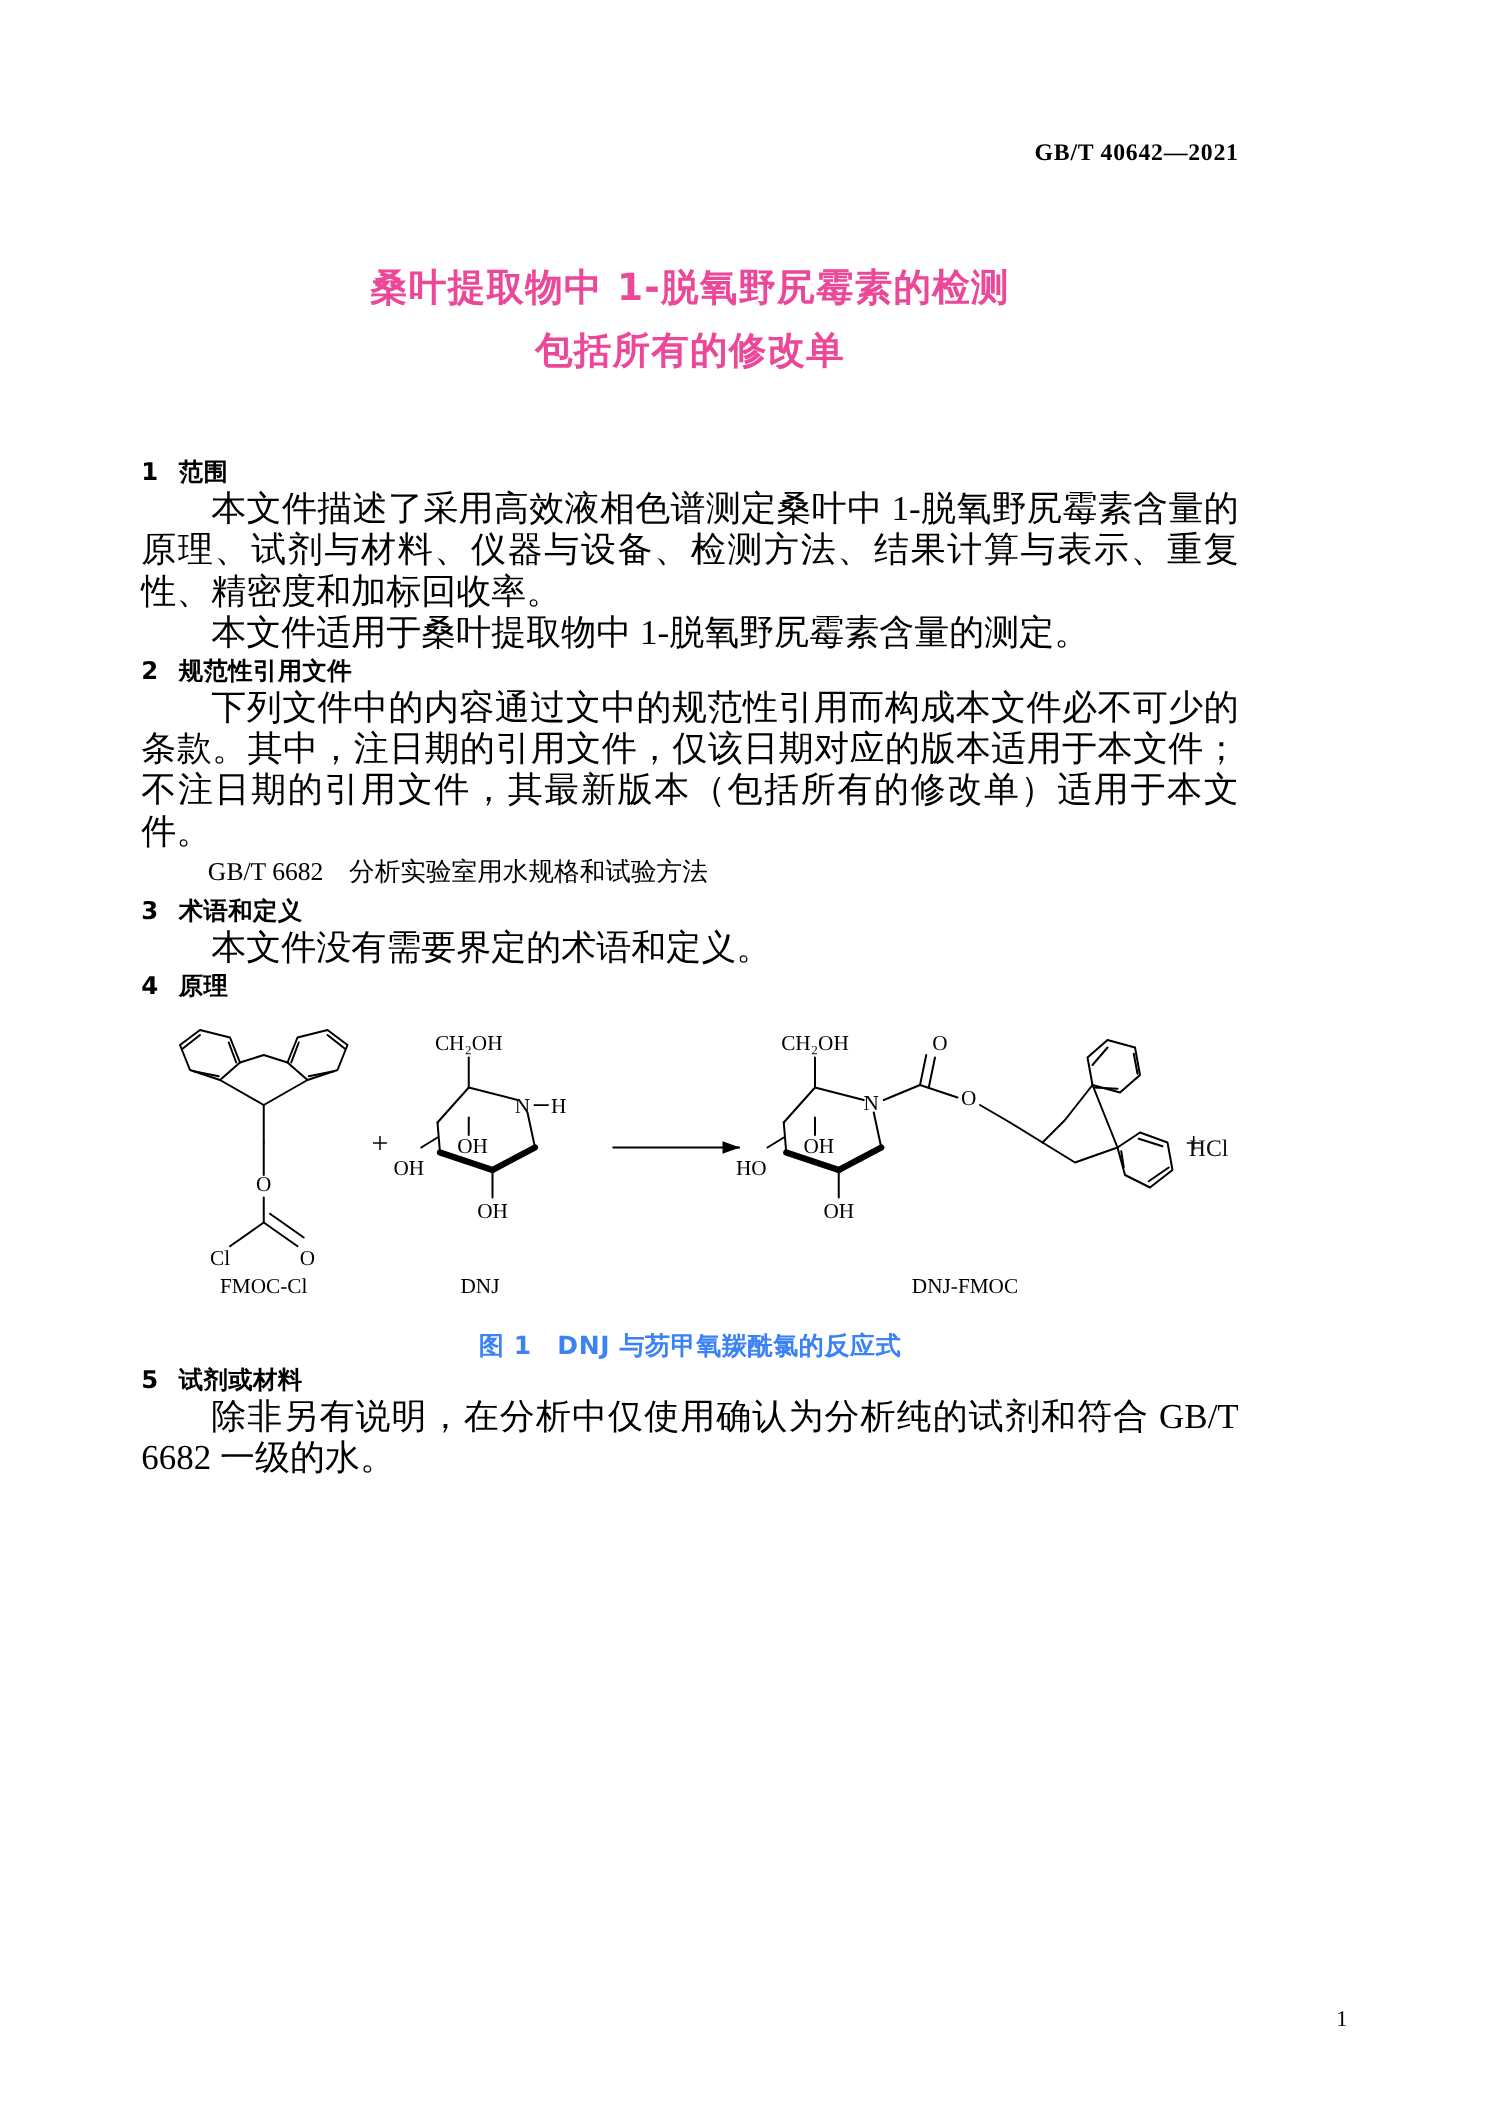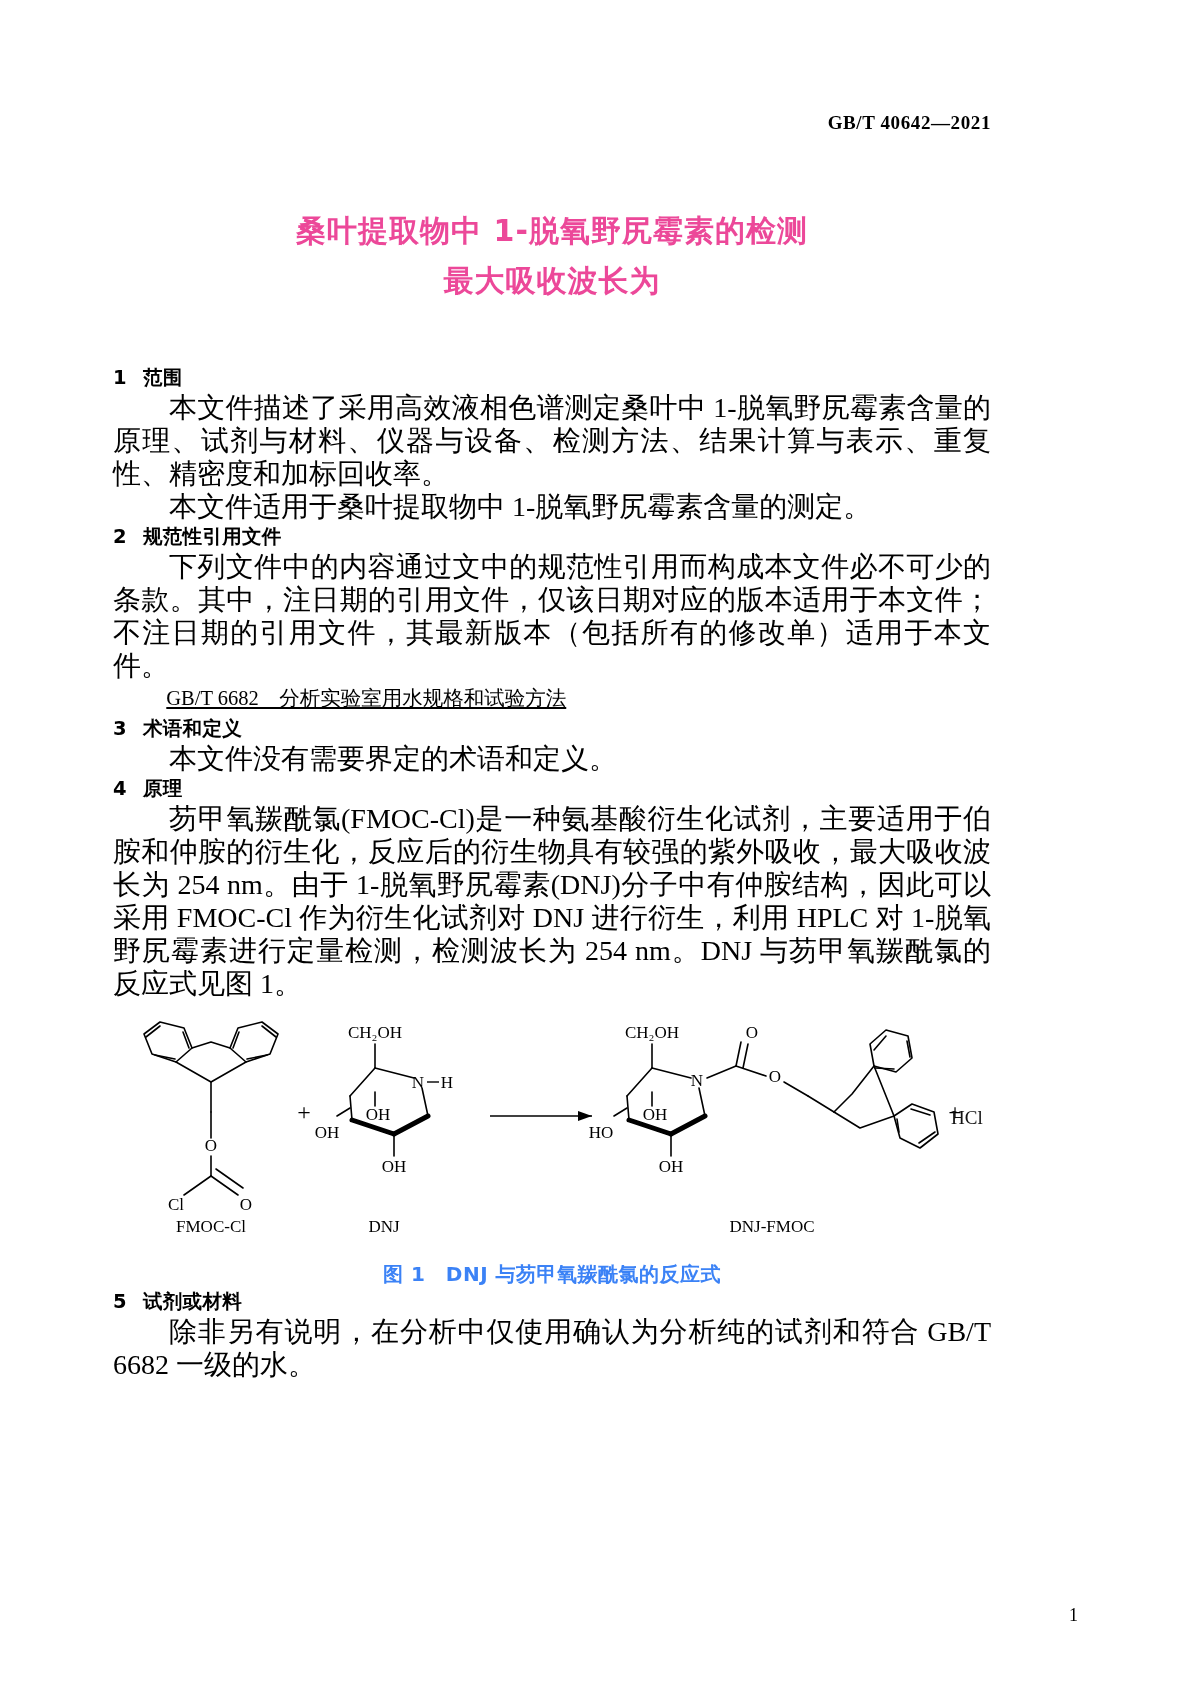--- a/index.html
+++ b/index.html
@@ -90,21 +90,20 @@
     color: #000;
   }
   p.ref {
     margin: 0;
     padding: 0;
     font-family: "Liberation Serif", "DejaVu Serif", serif;
     font-size: 20.5px;
     line-height: 33px;
     text-indent: 2.6em;
     color: #000;
-    text-decoration: underline;
   }
 
   
   .figure-block {
     margin-top: 20px;
     width: 878px;
   }
   .scheme {
     display: block;
     margin: 0 auto;
@@ -135,21 +134,21 @@
 <body>
 
 <div class="page">
 
   <div class="content">
 
     <div class="std-header">GB/T 40642—2021</div>
 
     <div class="doc-title">
       <span class="t-line">桑叶提取物中 1-脱氧野尻霉素的检测</span>
-      <span class="t-line">最大吸收波长为</span>
+      <span class="t-line">包括所有的修改单</span>
     </div>
 
     <div class="flow">
 
       <h2 class="sec">
         <span class="num">1</span><span>范围</span>
       </h2>
       <p class="para sec-gap-after">本文件描述了采用高效液相色谱测定桑叶中 1-脱氧野尻霉素含量的原理、试剂与材料、仪器与设备、检测方法、结果计算与表示、重复性、精密度和加标回收率。</p>
       <p class="para">本文件适用于桑叶提取物中 1-脱氧野尻霉素含量的测定。</p>
 
@@ -160,21 +159,20 @@
       <p class="ref">GB/T 6682　分析实验室用水规格和试验方法</p>
 
       <h2 class="sec sec-gap-before">
         <span class="num">3</span><span>术语和定义</span>
       </h2>
       <p class="para sec-gap-after">本文件没有需要界定的术语和定义。</p>
 
       <h2 class="sec sec-gap-before">
         <span class="num">4</span><span>原理</span>
       </h2>
-      <p class="para sec-gap-after">芴甲氧羰酰氯(FMOC-Cl)是一种氨基酸衍生化试剂，主要适用于伯胺和仲胺的衍生化，反应后的衍生物具有较强的紫外吸收，最大吸收波长为 254 nm。由于 1-脱氧野尻霉素(DNJ)分子中有仲胺结构，因此可以采用 FMOC-Cl 作为衍生化试剂对 DNJ 进行衍生，利用 HPLC 对 1-脱氧野尻霉素进行定量检测，检测波长为 254 nm。DNJ 与芴甲氧羰酰氯的反应式见图 1。</p>
 
       <div class="figure-block">
         <svg class="scheme" width="860" height="215" viewBox="0 0 860 215">
           <g fill="none" stroke="#000" stroke-width="1.6" stroke-linecap="round" stroke-linejoin="round">
 
             <polygon points="30,34 22,14 38,2 62,8 70,28 54,42" stroke-width="1.6"></polygon>
             <line x1="24" y1="17" x2="38" y2="6"></line>
             <line x1="61" y1="12" x2="67" y2="28"></line>
             <line x1="33" y1="35" x2="53" y2="39"></line>
 

